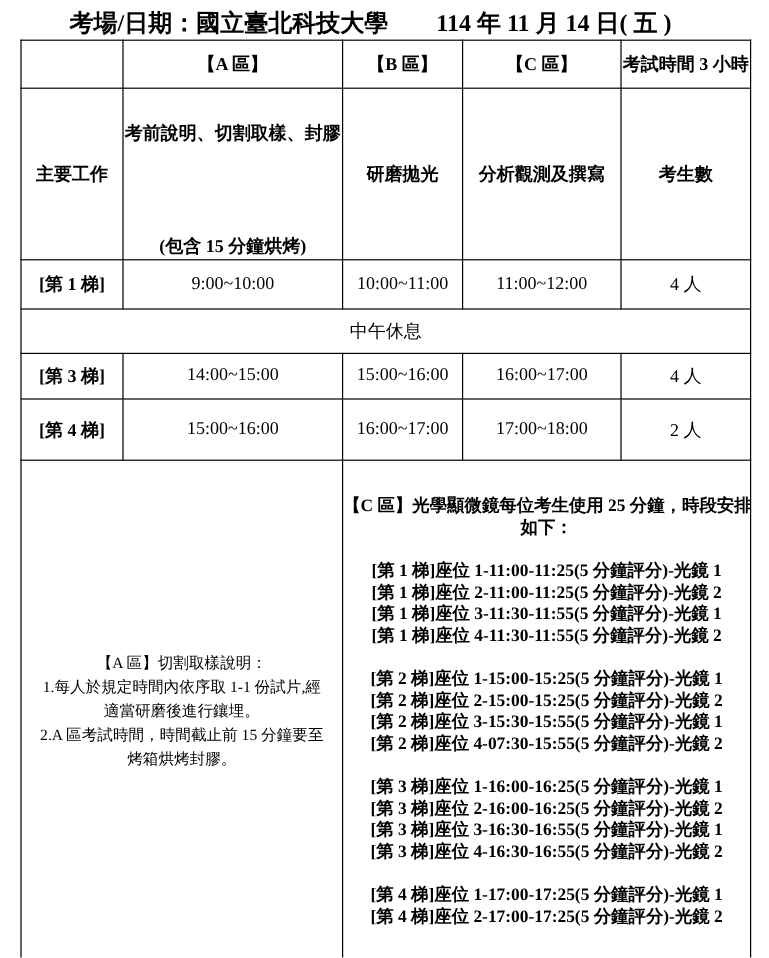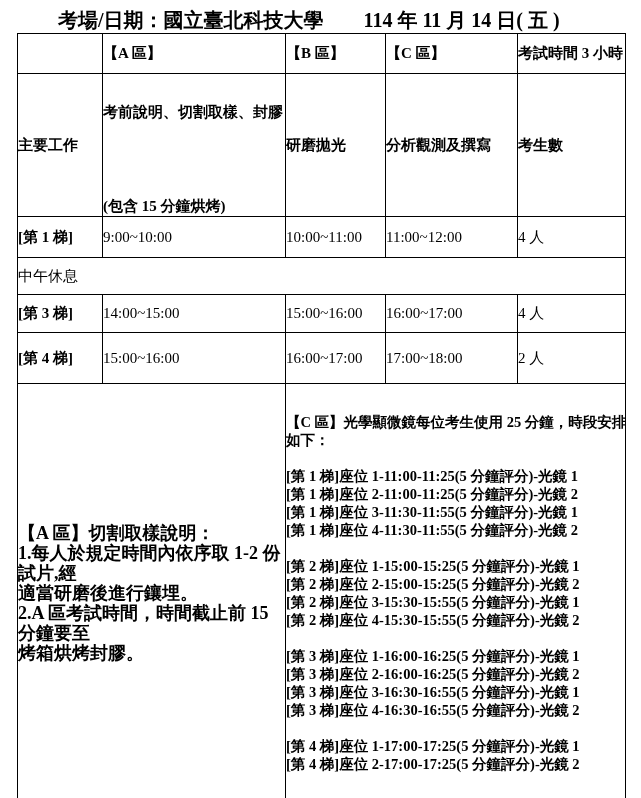--- a/index.html
+++ b/index.html
@@ -12,39 +12,39 @@
   .doc-title{
     padding-top:8px;margin-left:58px;height:25px;
     font-size:20px;font-weight:bold;line-height:25px;
     white-space:nowrap;
   }
   table.sched{
     margin-left:17px;border-collapse:collapse;table-layout:fixed;
     width:608px;font-size:15px;
   }
   table.sched td{
-    border:1.5px solid #000;vertical-align:middle;
+    border:1.5px solid #000;text-align:center;vertical-align:middle;
     padding:0;overflow:hidden;
   }
   .bold{font-weight:bold;}
   tr.r-head{height:40px;}
   tr.r-work{height:83px;}
   tr.r-s1{height:41px;}
   tr.r-lunch{height:37px;}
   tr.r-s2{height:38px;}
   tr.r-s3{height:38px;}
   tr.r-s4{height:51px;}
   tr.r-notes{height:418px;}
   .work-a .gap{height:18px;}
   .work-a div{line-height:20px;margin-top:28px;}
   td.a-note-cell{
     text-align:left;vertical-align:middle;
     padding:16px 3px 0 5px;
   }
-  td.a-note-cell div{line-height:20px;font-size:18px;font-weight:bold;}
+  td.a-note-cell div{line-height:20px;font-size:13px;}
   td.c-note-cell{
     text-align:left;vertical-align:top;
     padding:26px 2px 0 5px;
   }
   td.c-note-cell div{line-height:18px;height:18px;font-size:14.5px;white-space:nowrap;font-weight:bold;}
   td.c-note-cell div.blank{height:18px;}
 </style>
 </head>
 <body>
 
@@ -107,40 +107,40 @@
       <td class="bold">[第 4 梯]</td>
       <td>15:00~16:00</td>
       <td>16:00~17:00</td>
       <td>17:00~18:00</td>
       <td>2 人</td>
     </tr>
 
     <tr class="r-notes">
       <td colspan="2" class="a-note-cell">
         <div>【A 區】切割取樣說明：</div>
-        <div>1.每人於規定時間內依序取 1-2 份試片,經</div>
+        <div>1.每人於規定時間內依序取 1-1 份試片,經</div>
         <div>適當研磨後進行鑲埋。</div>
         <div>2.A 區考試時間，時間截止前 15 分鐘要至</div>
         <div>烤箱烘烤封膠。</div>
       </td>
       <td colspan="3" class="c-note-cell">
         <div>【C 區】光學顯微鏡每位考生使用 25 分鐘，時段安排</div>
         <div>如下：</div>
         <div class="blank"></div>
 
         <div>[第 1 梯]座位 1-11:00-11:25(5 分鐘評分)-光鏡 1</div>
         <div>[第 1 梯]座位 2-11:00-11:25(5 分鐘評分)-光鏡 2</div>
         <div>[第 1 梯]座位 3-11:30-11:55(5 分鐘評分)-光鏡 1</div>
         <div>[第 1 梯]座位 4-11:30-11:55(5 分鐘評分)-光鏡 2</div>
         <div class="blank"></div>
 
         <div>[第 2 梯]座位 1-15:00-15:25(5 分鐘評分)-光鏡 1</div>
         <div>[第 2 梯]座位 2-15:00-15:25(5 分鐘評分)-光鏡 2</div>
         <div>[第 2 梯]座位 3-15:30-15:55(5 分鐘評分)-光鏡 1</div>
-        <div>[第 2 梯]座位 4-15:30-15:55(5 分鐘評分)-光鏡 2</div>
+        <div>[第 2 梯]座位 4-07:30-15:55(5 分鐘評分)-光鏡 2</div>
         <div class="blank"></div>
 
         <div>[第 3 梯]座位 1-16:00-16:25(5 分鐘評分)-光鏡 1</div>
         <div>[第 3 梯]座位 2-16:00-16:25(5 分鐘評分)-光鏡 2</div>
         <div>[第 3 梯]座位 3-16:30-16:55(5 分鐘評分)-光鏡 1</div>
         <div>[第 3 梯]座位 4-16:30-16:55(5 分鐘評分)-光鏡 2</div>
         <div class="blank"></div>
 
         <div>[第 4 梯]座位 1-17:00-17:25(5 分鐘評分)-光鏡 1</div>
         <div>[第 4 梯]座位 2-17:00-17:25(5 分鐘評分)-光鏡 2</div>

